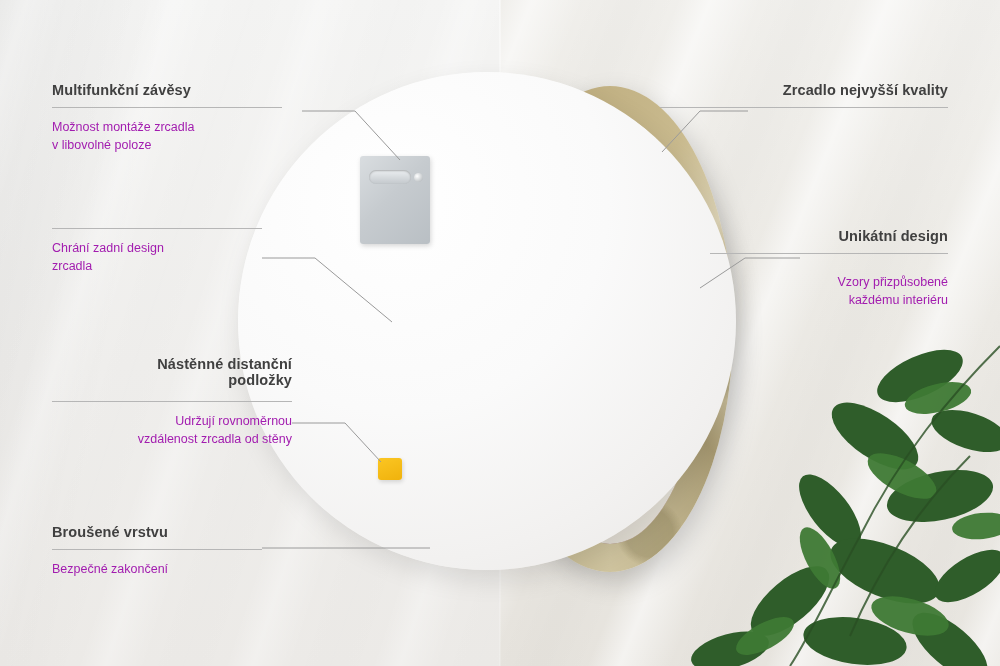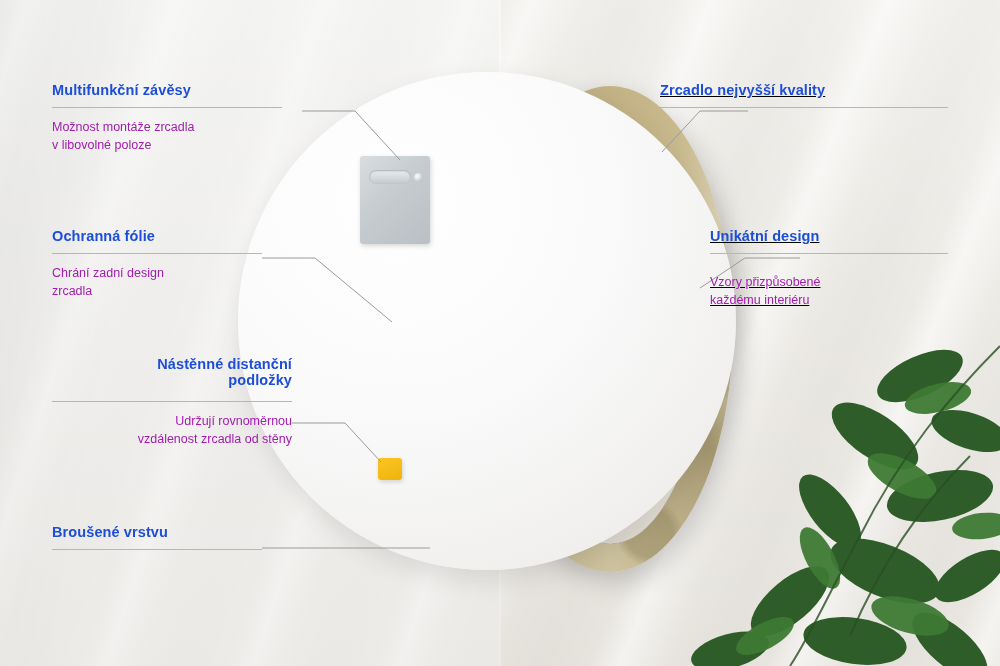--- a/index.html
+++ b/index.html
@@ -224,38 +224,38 @@
 
   
   .foliage { position: absolute; right: 0; bottom: 0; width: 330px; height: 330px; }
   .foliage svg { width: 100%; height: 100%; display: block; }
 
   
   .callout { position: absolute; }
   .callout .c-title {
     font-size: 14.5px;
     font-weight: bold;
-    color: #1d4ed8;
+    color: #404040;
     letter-spacing: .1px;
     margin: 0 0 9px 0;
     white-space: nowrap;
   }
   .callout .c-rule {
     height: 1px;
     background: #b6b6b6;
     margin-bottom: 11px;
   }
   .callout .c-body {
     font-size: 12.5px;
     line-height: 1.42;
     color: #a21caf;
     margin: 0;
   }
   .callout.left { text-align: left; }
-  .callout.right { text-align: left; text-decoration: underline; }
+  .callout.right { text-align: right; }
 
   
   .leader { position: absolute; overflow: visible; }
   .leader svg { overflow: visible; display: block; }
 
   
   .seam {
     position: absolute; left: 499px; top: 0; width: 2px; height: 666px;
     background: linear-gradient(180deg, rgba(255,255,255,.85), rgba(255,255,255,.35));
     opacity: .5;
@@ -353,37 +353,37 @@
   </div>
 
   <div class="callout left" style="left:52px; top:82px; width:230px;">
     <div class="c-title">Multifunkční závěsy</div>
     <div class="c-rule"></div>
     <div class="c-body" style="white-space:pre-line;">Možnost montáže zrcadla
 v libovolné poloze</div>
   </div>
 
   <div class="callout left" style="left:52px; top:228px; width:210px;">
-    <div class="c-title">Ochranná fólie</div>
     <div class="c-rule"></div>
     <div class="c-body" style="white-space:pre-line;">Chrání zadní design
 zrcadla</div>
   </div>
 
   <div class="callout left" style="left:52px; top:356px; width:240px;text-align:right;">
     <div class="c-title" style="white-space:pre-line;">Nástěnné distanční
 podložky</div>
     <div class="c-rule" style="margin-top:13px;"></div>
     <div class="c-body" style="white-space:pre-line;">Udržují rovnoměrnou
 vzdálenost zrcadla od stěny</div>
   </div>
 
   <div class="callout left" style="left:52px; top:524px; width:210px;">
     <div class="c-title">Broušené vrstvu</div>
     <div class="c-rule"></div>
+    <div class="c-body" style="white-space:pre-line;">Bezpečné zakončení</div>
   </div>
 
   <div class="callout right" style="left:660px; top:82px; width:288px;">
     <div class="c-title">Zrcadlo nejvyšší kvality</div>
     <div class="c-rule"></div>
   </div>
 
   <div class="callout right" style="left:710px; top:228px; width:238px;">
     <div class="c-title">Unikátní design</div>
     <div class="c-rule"></div>

